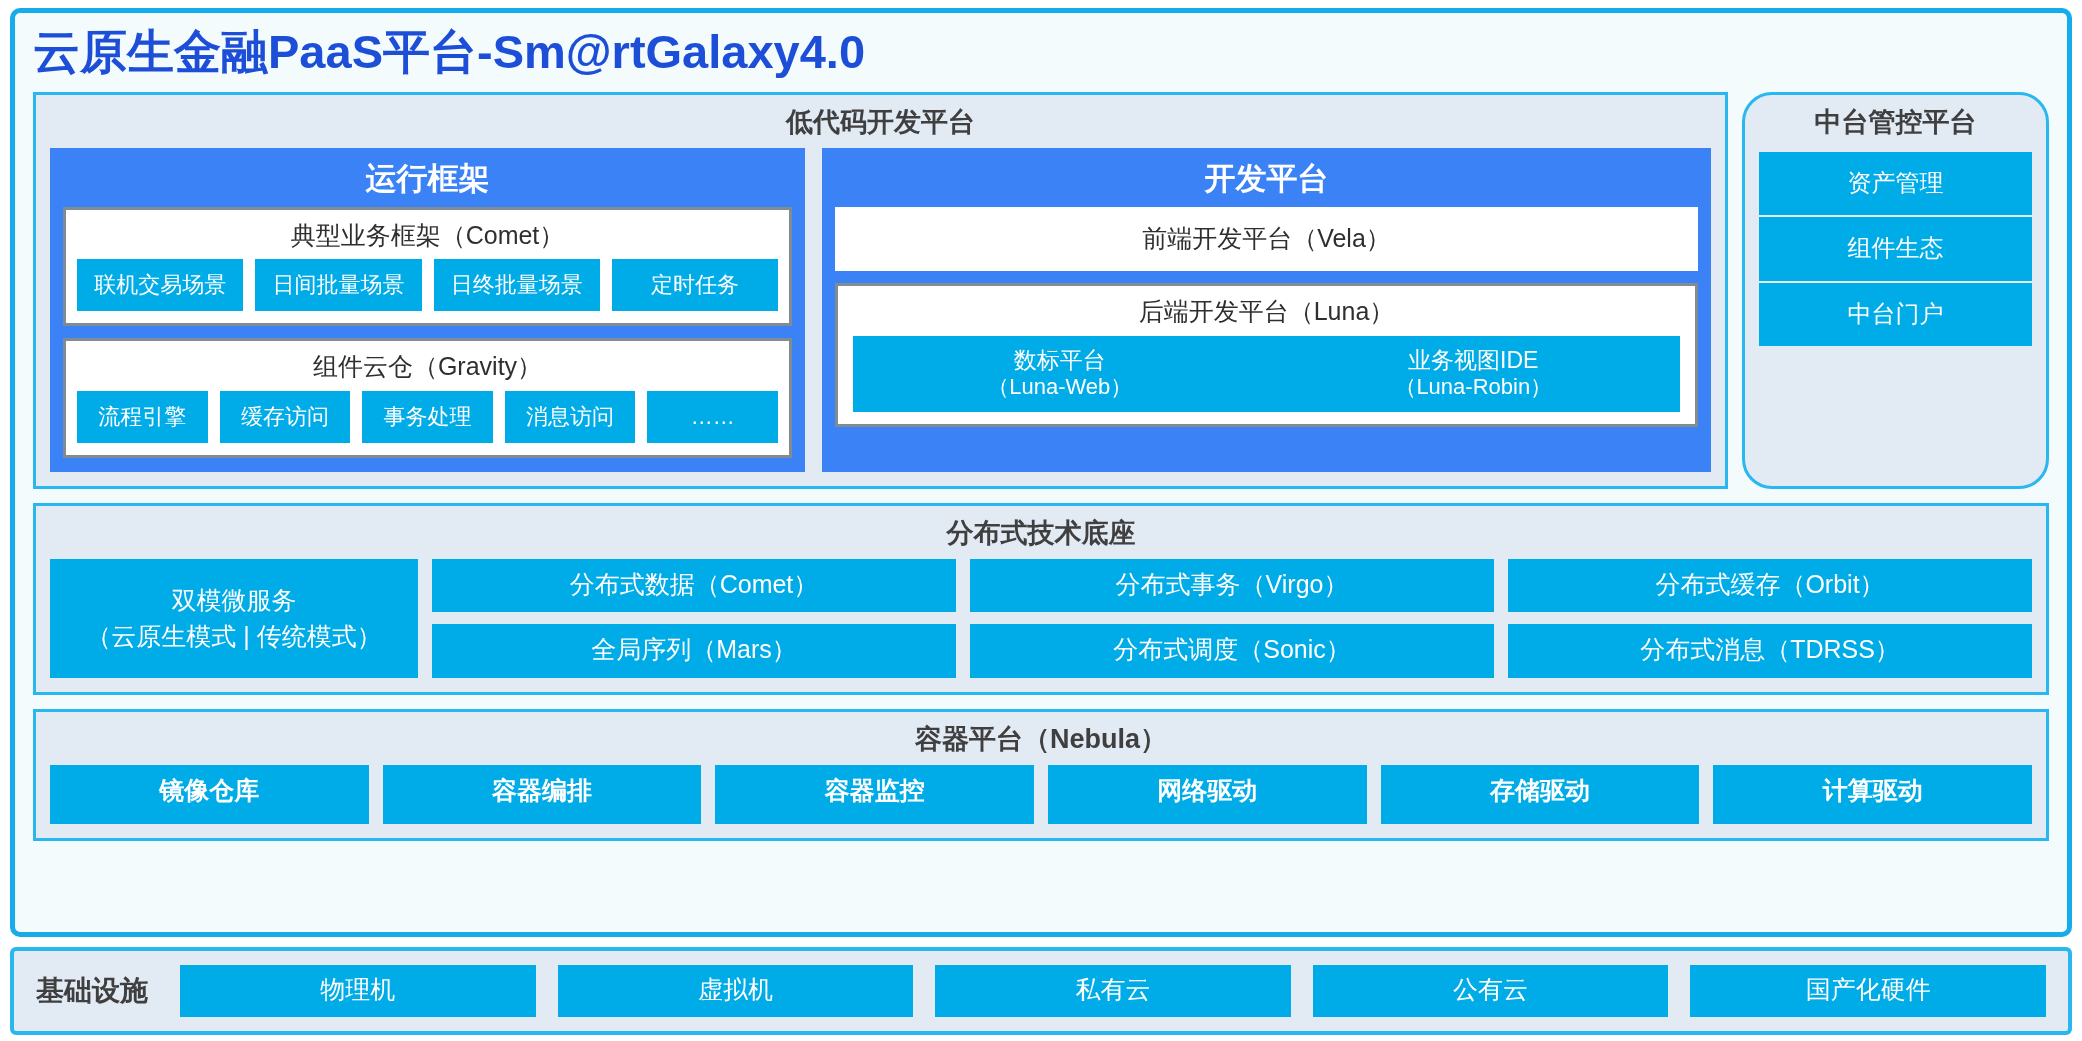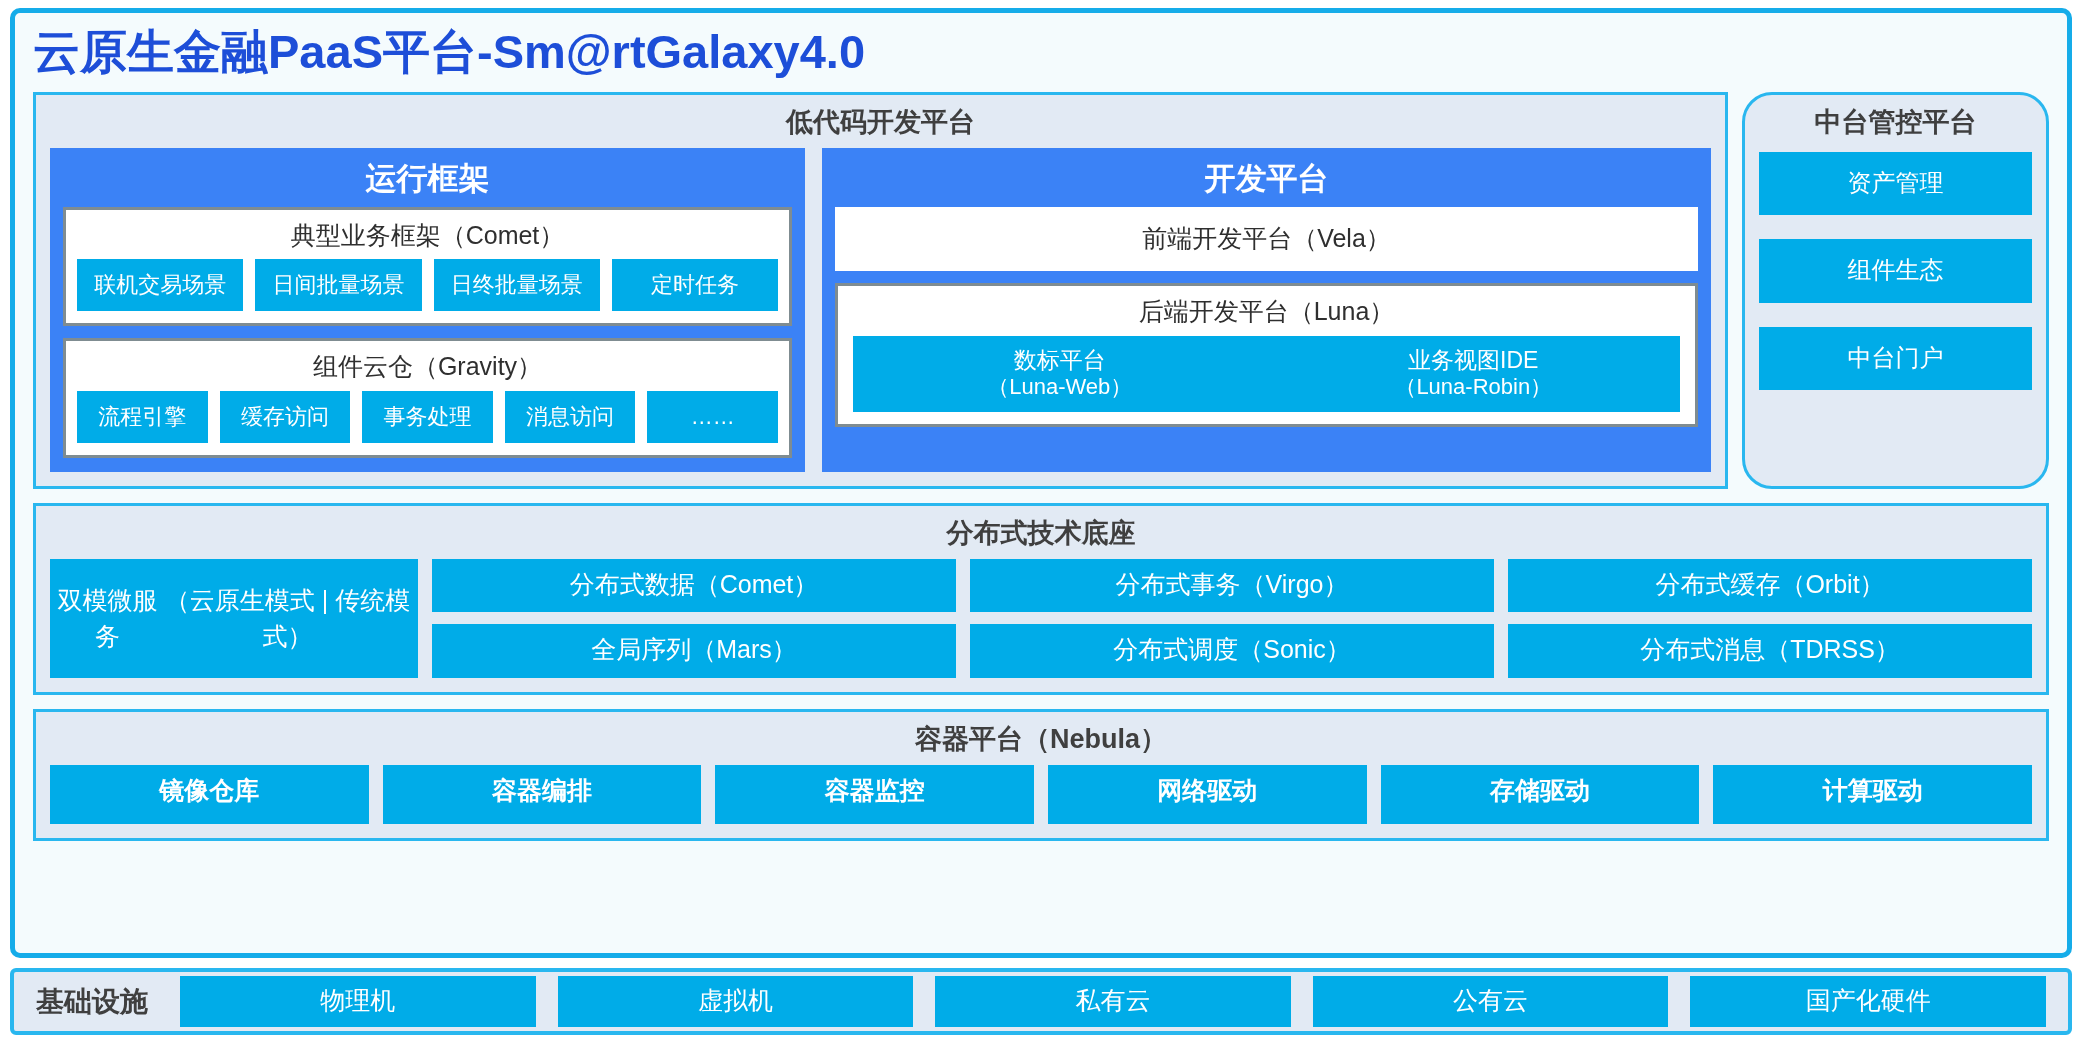--- a/index.html
+++ b/index.html
@@ -163,21 +163,21 @@
   
   .midplat {
     flex: 0 0 307px;
     display: flex;
     flex-direction: column;
     border-radius: 30px;
   }
   .midplat-items {
     display: flex;
     flex-direction: column;
-    gap: 24px;
+    gap: 2px;
     padding-top: 4px;
   }
   .midplat-item {
     background: #00ace8;
     color: #ffffff;
     text-align: center;
     font-size: 24px;
     padding: 18px 0 19px 0;
     line-height: 1.1;
   }
@@ -186,21 +186,21 @@
   .dist-body {
     display: flex;
     gap: 14px;
     align-items: stretch;
   }
   .dualmode {
     flex: 0 0 360px;
     background: #00ace8;
     color: #ffffff;
     display: flex;
-    flex-direction: row;
+    flex-direction: column;
     align-items: center;
     justify-content: center;
     text-align: center;
     font-size: 25px;
     line-height: 1.45;
     padding: 6px 4px;
   }
   .dist-col {
     flex: 1 1 0;
     display: flex;
@@ -240,21 +240,21 @@
   .infra {
     flex: 0 0 auto;
     box-sizing: border-box;
     border: 4px solid #29b7ef;
     border-radius: 6px;
     background: #e2eaf4;
     display: flex;
     align-items: center;
     gap: 22px;
     padding: 14px 22px;
-    height: 67px;
+    height: 88px;
   }
   .infra-label {
     font-size: 28px;
     font-weight: 700;
     color: #3f3f3f;
     flex: 0 0 auto;
     padding-right: 10px;
     white-space: nowrap;
   }
   .infra-items {

